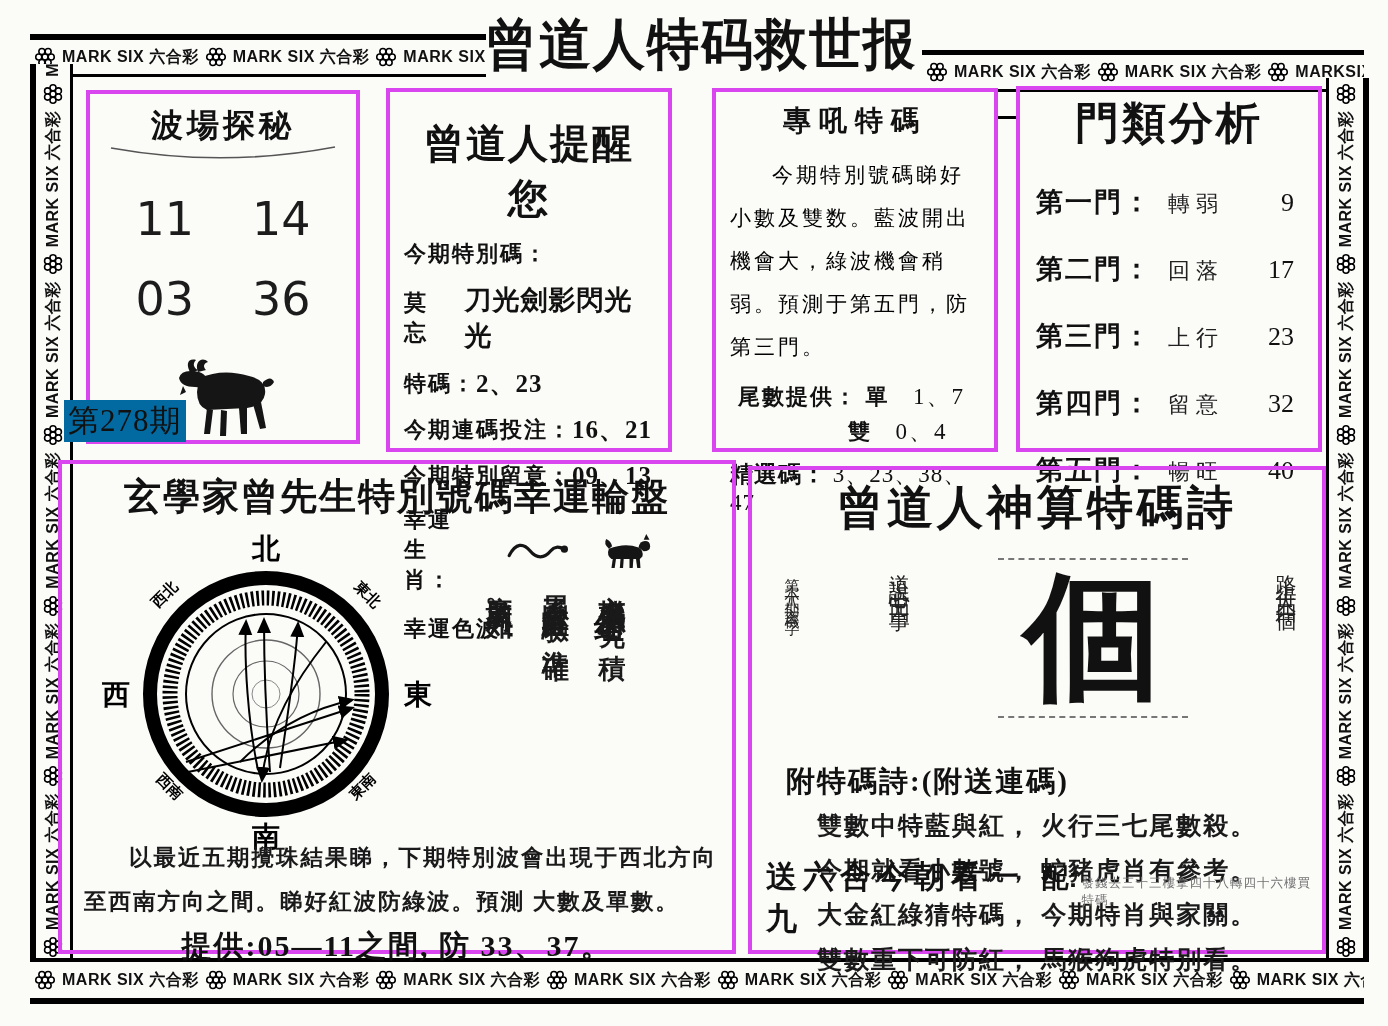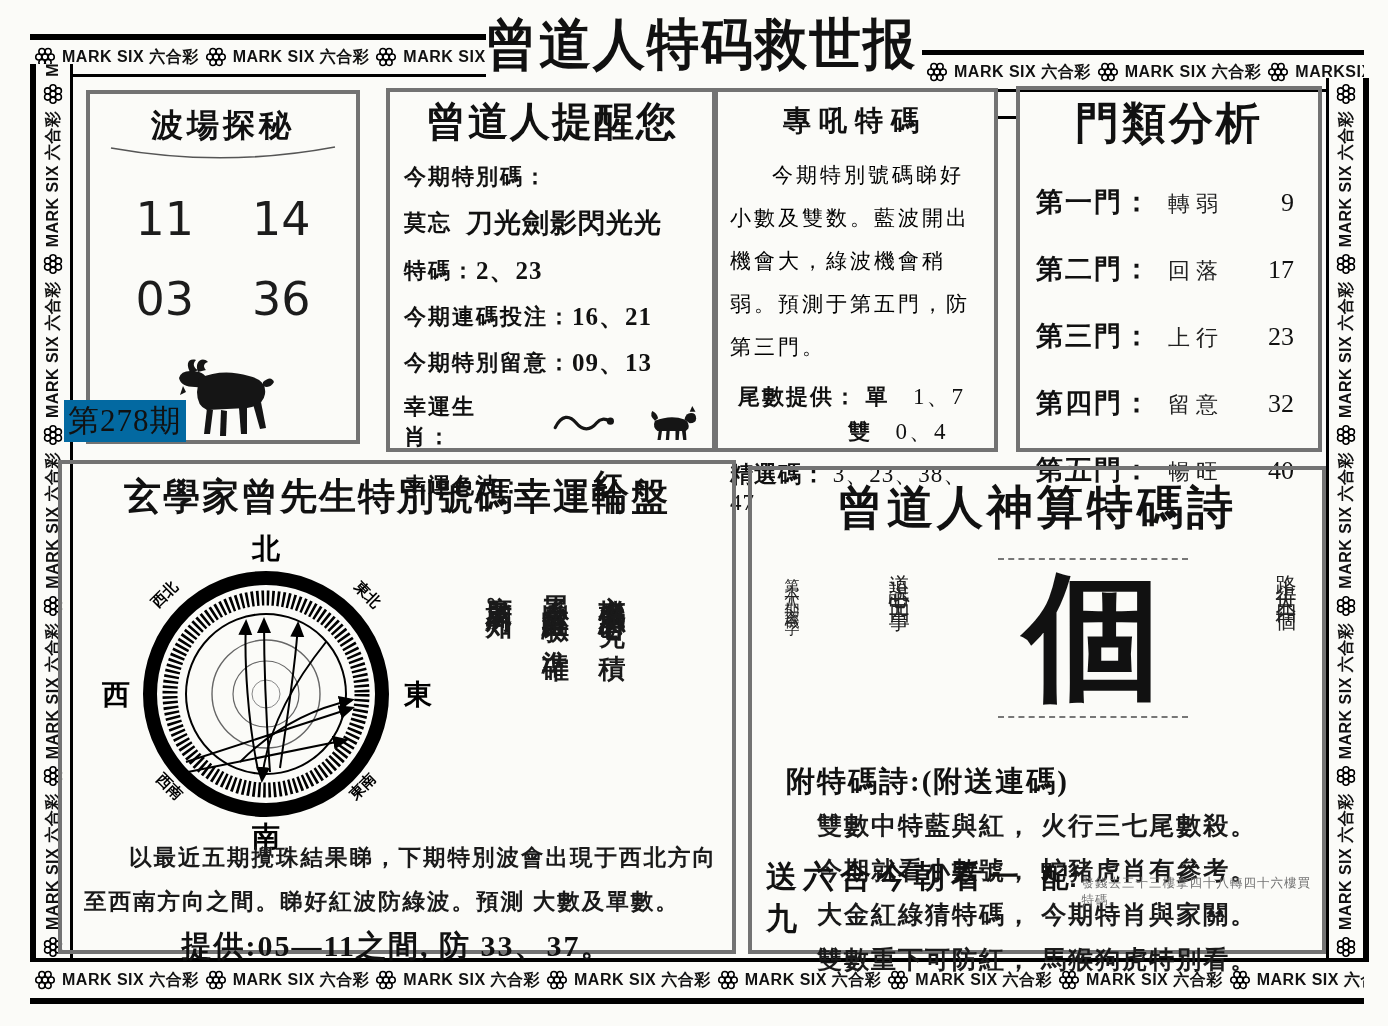--- a/index.html
+++ b/index.html
@@ -16,35 +16,35 @@
   #strip-bottom{left:30px;top:958px;width:1330px;height:36px;border-top:4px solid #000;border-bottom:6px solid #000;padding-left:4px;}
   #strip-left{left:30px;top:962px;width:894px;height:34px;border-top:6px solid #000;border-bottom:3px solid #000;
               transform-origin:top left;transform:rotate(-90deg);padding-left:4px;}
   #strip-right{left:1326px;top:962px;width:880px;height:34px;border-top:3px solid #000;border-bottom:6px solid #000;
                transform-origin:top left;transform:rotate(-90deg);padding-left:4px;}
   
   #masthead{position:absolute;left:478px;top:10px;width:446px;height:66px;text-align:center;
             font-family:"Liberation Sans","DejaVu Sans",sans-serif;font-weight:900;font-size:52px;
             letter-spacing:2px;transform:scaleY(1.06);}
   
-  .box{position:absolute;border:4px solid #737373;background:transparent;box-sizing:border-box;}
+  .box{position:absolute;border:4px solid #d946ef;background:transparent;box-sizing:border-box;}
   .boxtitle-hei{font-family:"Liberation Sans","DejaVu Sans",sans-serif;font-weight:900;text-align:center;}
   .boxtitle-song{font-family:"Liberation Serif","DejaVu Serif",serif;font-weight:bold;text-align:center;}
   
   #box-bochang{left:86px;top:90px;width:274px;height:354px;}
   #box-bochang .t{font-size:32px;letter-spacing:4px;margin-top:10px;}
   #box-bochang .arc{display:block;margin:-4px auto 0;}
   .numrow{display:flex;justify-content:center;gap:58px;font-family:"DejaVu Sans",sans-serif;
           font-size:46px;color:#1c1c1c;}
   .numrow.r1{margin-top:28px;} .numrow.r2{margin-top:26px;}
   #goat{display:block;margin:30px auto 0;}
   #issue{position:absolute;left:64px;top:400px;font-size:31px;letter-spacing:1px;
          background:#0369a1;padding:0 4px;z-index:5;}
   
-  #box-remind{left:386px;top:88px;width:332px;height:364px;padding:0 14px;}
+  #box-remind{left:386px;top:88px;width:286px;height:364px;padding:22px 14px;}
   #box-remind .t{font-size:40px;letter-spacing:2px;margin-top:2px;}
   .rline{display:flex;align-items:center;margin-top:13px;font-weight:bold;font-size:22px;letter-spacing:2px;}
   .rline .big{font-size:27px;letter-spacing:1px;}
   .rline .val{font-size:25px;font-weight:bold;letter-spacing:1px;}
   .rline .zodiac{display:flex;gap:26px;margin-left:34px;align-items:center;}
   .rline .colorball{font-size:30px;margin-left:70px;font-weight:bold;}
   
   #box-zhuan{left:712px;top:88px;width:286px;height:364px;padding:8px 14px;}
   #box-zhuan .t{font-size:28px;letter-spacing:8px;margin-top:2px;}
   #box-zhuan .para{font-size:21px;line-height:2.05;letter-spacing:3px;margin-top:14px;text-indent:2em;color:#000000;}

